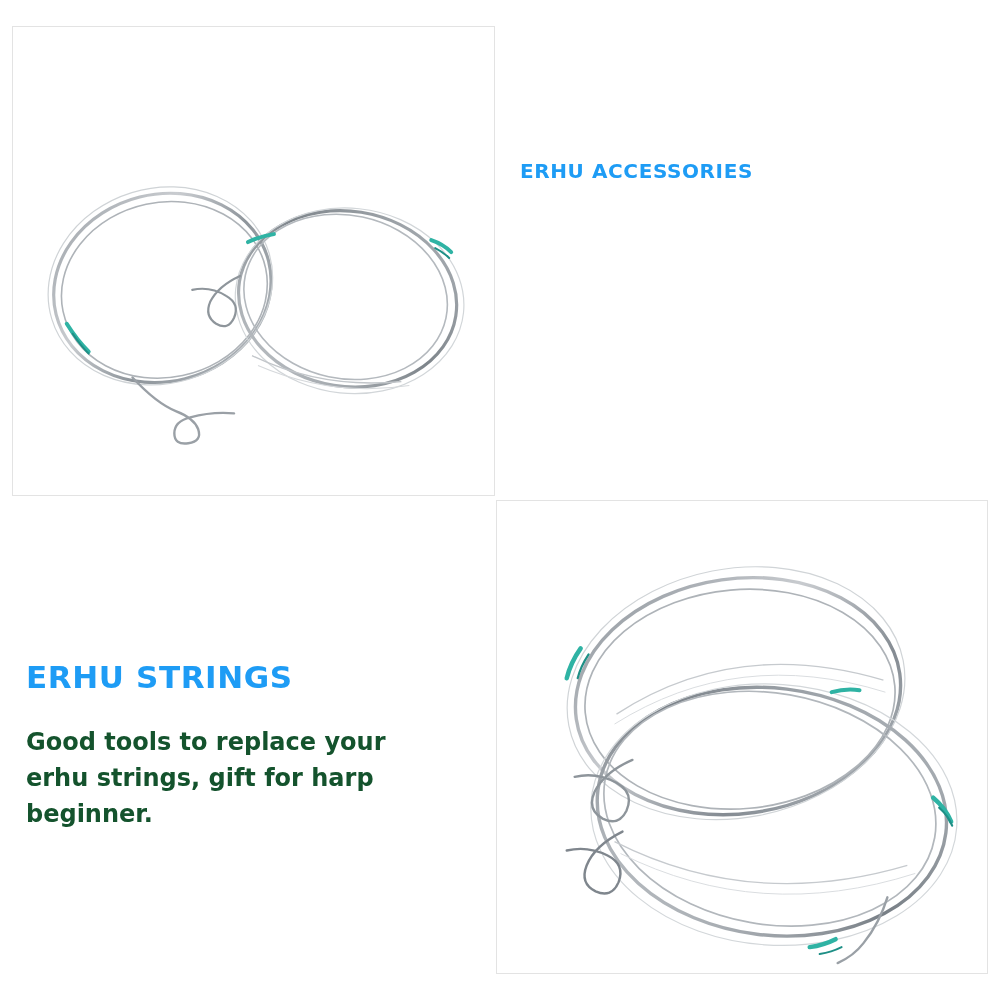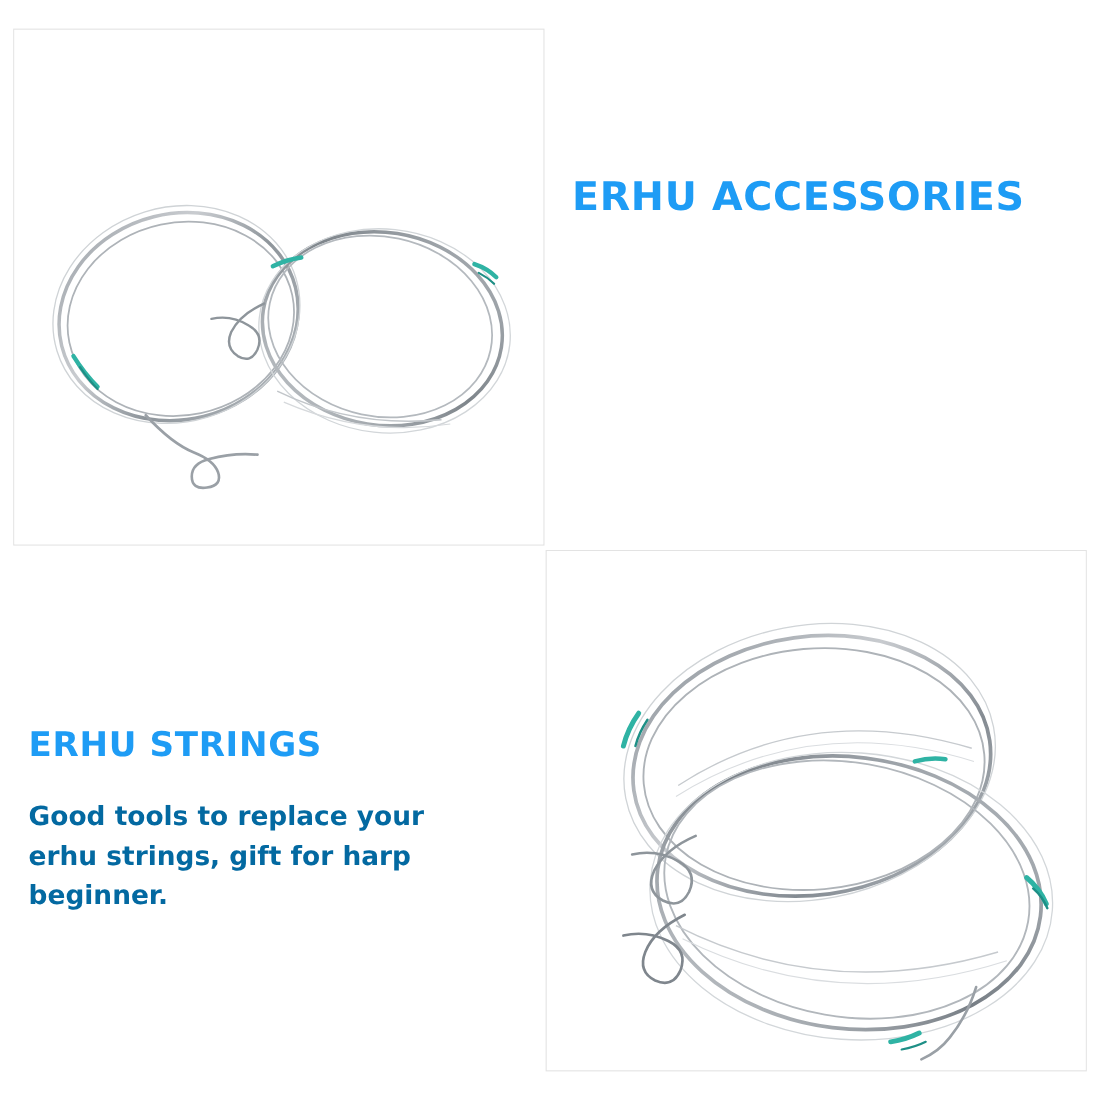--- a/index.html
+++ b/index.html
@@ -58,41 +58,41 @@
     width: 460px;
   }
   #text-bottom-left {
     left: 26px;
     top: 660px;
     width: 420px;
   }
 
   .headline {
     color: #1e9cf5;
-    font-size: 36px;
+    font-size: 20px;
     font-weight: bold;
     letter-spacing: 0.6px;
     line-height: 1.1;
     margin: 0 0 22px 0;
     font-family: "DejaVu Sans", sans-serif;
   }
   #text-bottom-left .headline {
     font-size: 31px;
     margin-bottom: 30px;
   }
   .body-copy {
     color: #565e63;
     font-size: 23.5px;
     font-weight: bold;
     line-height: 1.42;
     margin: 0;
     font-family: "DejaVu Sans", sans-serif;
   }
   #text-bottom-left .body-copy {
-    color: #0369a1;
+    color: #14532d;
     font-size: 24px;
     line-height: 1.5;
   }
 </style>
 </head>
 <body>
 
 <div class="page">
 
   <div class="photo-panel" id="panel-top-left">

